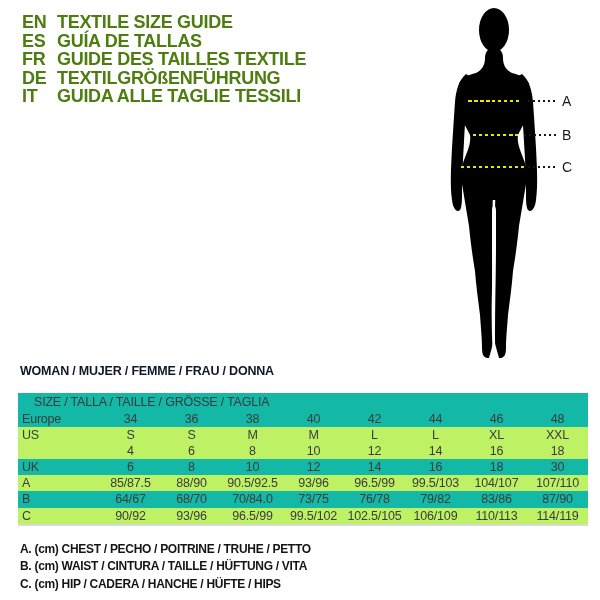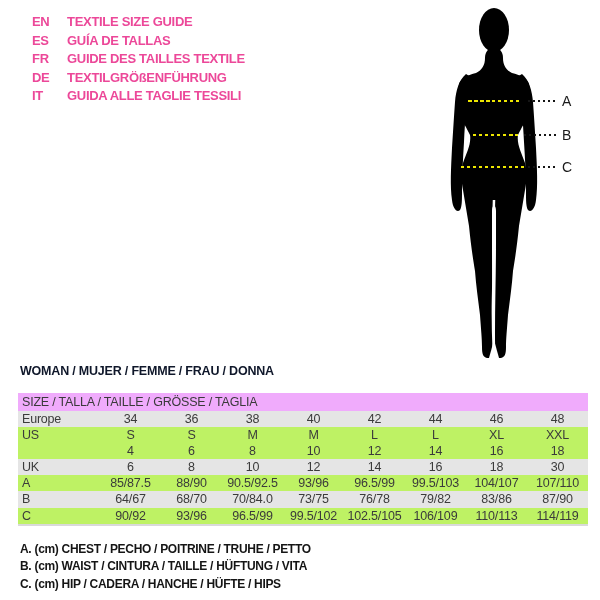--- a/index.html
+++ b/index.html
@@ -5,42 +5,42 @@
   html,body{margin:0;padding:0;}
   body{
     width:600px;height:600px;position:relative;overflow:hidden;
     background:#ffffff;
     font-family:"Liberation Sans","DejaVu Sans",sans-serif;
     color:#1a1a1a;
   }
   
   .lang-list{position:absolute;left:22px;top:13px;}
   .lang-row{display:flex;height:18.6px;line-height:18.6px;
-    font-size:13px;font-weight:700;letter-spacing:-0.3px;color:#ec4899;margin-left:10px;}
+    font-size:18px;font-weight:700;letter-spacing:-0.3px;color:#4d7c0f;}
   .lang-code{width:35px;flex:0 0 35px;}
   
   .figure-wrap{position:absolute;left:445px;top:4px;width:100px;height:356px;}
   .dash-yellow{position:absolute;height:2px;
     background:repeating-linear-gradient(90deg,var(--yellow) 0 3.5px,transparent 3.5px 6px);}
   .dots-black{position:absolute;height:2px;
     background:repeating-linear-gradient(90deg,#151515 0 2px,transparent 2px 5px);}
   .measure-label{position:absolute;font-size:14px;color:#1a1a1a;line-height:16px;}
   
   .section-title{position:absolute;left:20px;top:364px;
     font-size:12.5px;font-weight:700;letter-spacing:-0.2px;color:#0f172a;}
   
   .size-table{position:absolute;left:18px;top:393px;width:570px;
     border-bottom:2px solid #d9d9d9;font-size:12.5px;color:#3b3b3b;
     letter-spacing:-0.2px;}
-  .thead{background:#f0abfc;height:18px;line-height:18px;padding-left:4px;
+  .thead{background:#14b8a6;height:18px;line-height:18px;padding-left:16px;
     color:#3a3a3a;}
   .trow{display:grid;grid-template-columns:82px repeat(8,1fr);
     height:16.1px;line-height:16.1px;}
   .band-gray{background:#bef264;}
-  .band-white{background:#e5e5e5;}
+  .band-white{background:#14b8a6;}
   .tlabel{text-align:left;padding-left:4px;}
   .tcell{text-align:center;}
   
   .legend{position:absolute;left:20px;top:541px;}
   .legend-line{height:17.3px;line-height:17.3px;font-size:12px;
     font-weight:700;letter-spacing:-0.3px;color:#151515;}
 </style>
 </head>
 <body>
 

